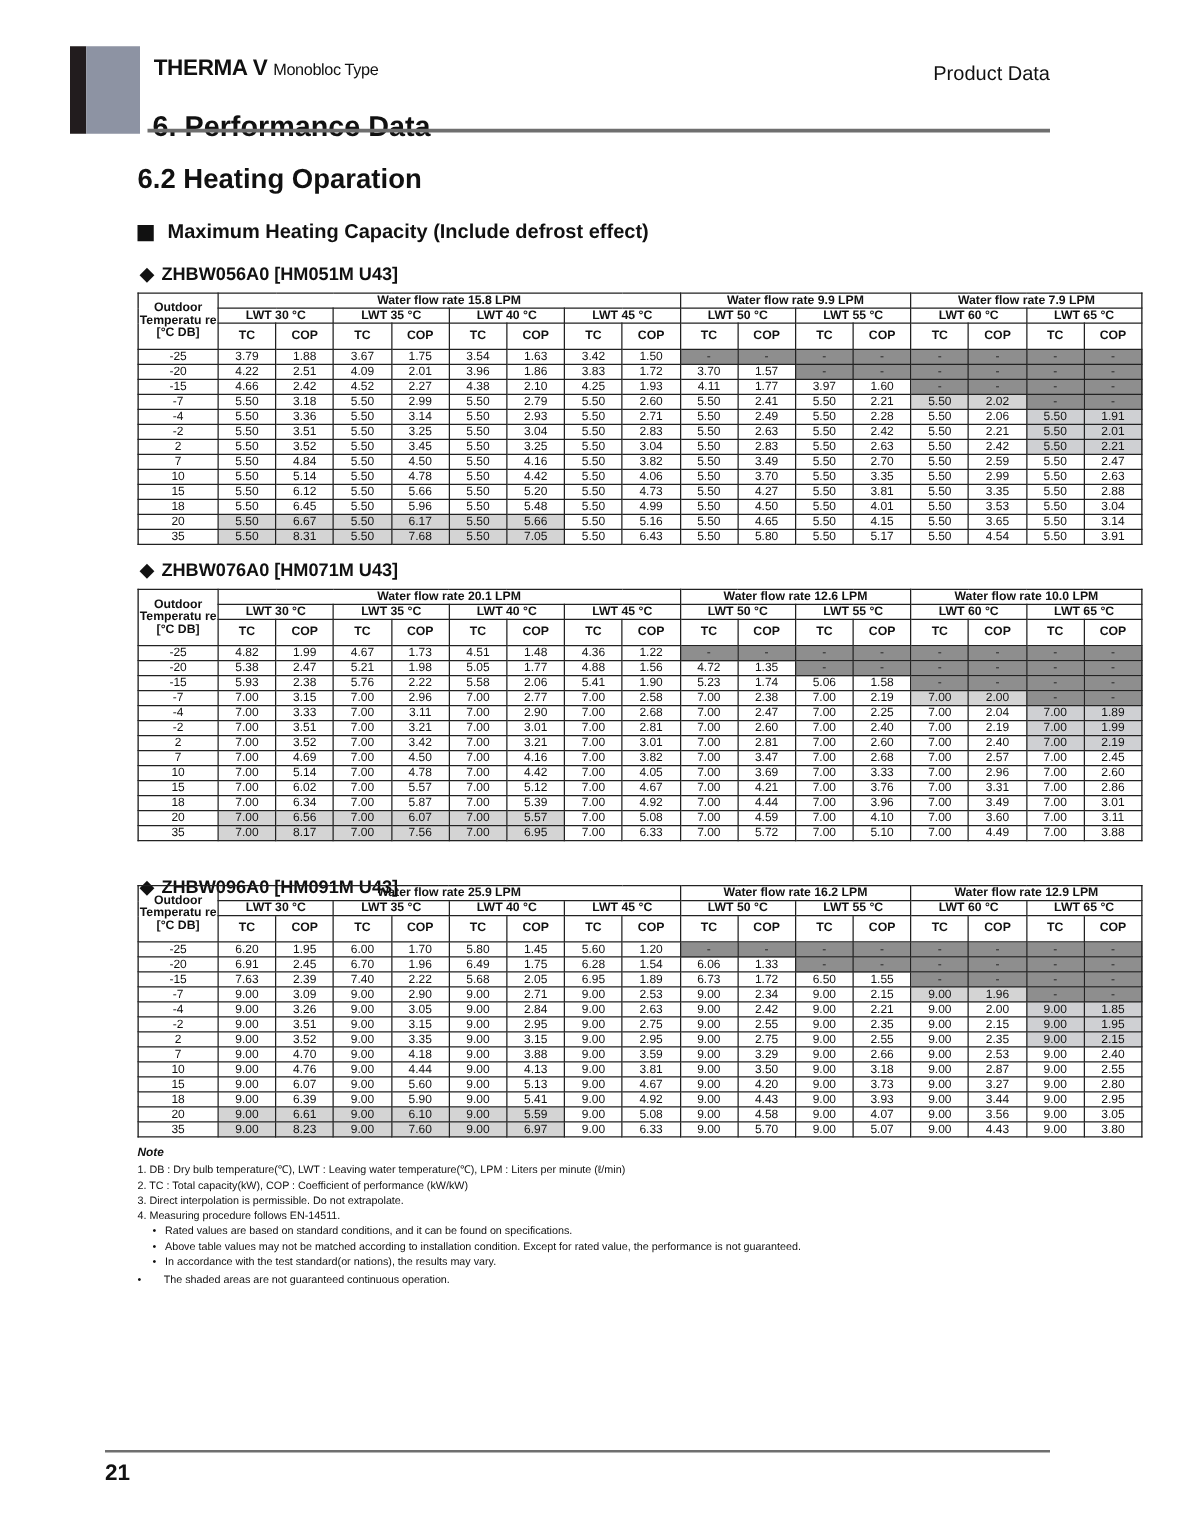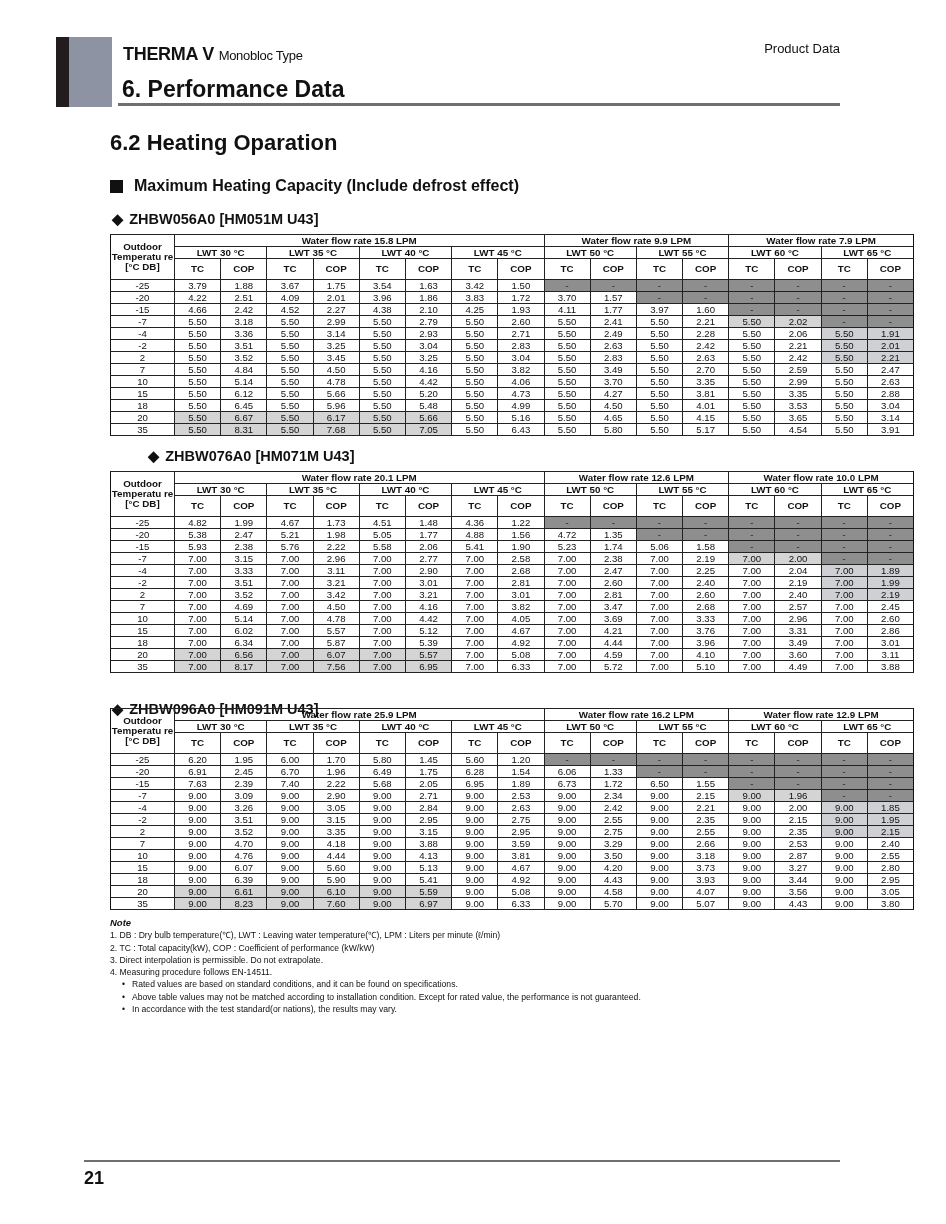--- a/index.html
+++ b/index.html
@@ -3,22 +3,22 @@
 <meta charset="utf-8">
 <style>
   * { box-sizing: border-box; margin: 0; padding: 0; }
   html, body { width: 946px; height: 1224px; background: #fff; }
   body { position: relative; font-family: "Liberation Sans", sans-serif; color: #111; overflow: hidden; }
 
   .side-bar-dark { position: absolute; left: 56px; top: 37px; width: 13px; height: 70px; background: #221c1e; }
   .side-bar-gray { position: absolute; left: 69px; top: 37px; width: 43px; height: 70px; background: #8d93a3; }
   .brand { position: absolute; left: 123px; top: 44px; font-size: 18px; font-weight: bold; letter-spacing: -0.3px; }
   .brand .sub { font-size: 13px; font-weight: normal; }
-  .product-data { position: absolute; right: 106px; top: 41px; font-size: 13px; }
-  .chapter { position: absolute; left: 122px; top: 76px; font-size: 23px; font-weight: bold; }
+  .product-data { position: absolute; right: 106px; top: 51px; font-size: 16px; }
+  .chapter { position: absolute; left: 122px; top: 88px; font-size: 23px; font-weight: bold; }
   .header-rule { position: absolute; left: 118px; top: 103px; width: 722px; height: 3px; background: #6f6f6f; }
 
   .section-title { position: absolute; left: 110px; top: 130px; font-size: 22px; font-weight: bold; }
   .subsection { position: absolute; left: 110px; top: 177px; font-size: 16px; font-weight: bold; display: flex; align-items: center; }
   .subsection .sq { display: inline-block; width: 13px; height: 13px; background: #111; margin-right: 11px; }
 
   .model-title { position: absolute; left: 112px; font-size: 14.5px; font-weight: bold; }
   .model-title .dia { margin-right: 6px; }
 
   table.perf { position: absolute; left: 110px; width: 804px; border-collapse: collapse; table-layout: fixed; font-size: 9.6px; }
@@ -361,21 +361,21 @@
           <td class="">5.80</td>
           <td class="">5.50</td>
           <td class="">5.17</td>
           <td class="">5.50</td>
           <td class="">4.54</td>
           <td class="">5.50</td>
           <td class="">3.91</td>
         </tr>
       </tbody>
     </table>
-    <div class="model-title" style="top: 448px; margin-left: 36px;"><span class="dia">◆</span><span>ZHBW076A0 [HM071M U43]</span></div>
+    <div class="model-title" style="top: 448px;"><span class="dia">◆</span><span>ZHBW076A0 [HM071M U43]</span></div>
     <table class="perf" style="top: 471px;">
       <colgroup>
         <col style="width:64px">
         <col>
         <col>
         <col>
         <col>
         <col>
         <col>
         <col>
@@ -982,16 +982,17 @@
 
 <div class="notes">
   <div class="title">Note</div>
   <div>1. DB : Dry bulb temperature(℃), LWT : Leaving water temperature(℃), LPM : Liters per minute (ℓ/min)</div>
   <div>2. TC : Total capacity(kW), COP : Coefficient of performance (kW/kW)</div>
   <div>3. Direct interpolation is permissible. Do not extrapolate.</div>
   <div>4. Measuring procedure follows EN-14511.</div>
   <div class="bul"><span class="dot">•</span><span>Rated values are based on standard conditions, and it can be found on specifications.</span></div>
   <div class="bul"><span class="dot">•</span><span>Above table values may not be matched according to installation condition. Except for rated value, the performance is not guaranteed.</span></div>
   <div class="bul"><span class="dot">•</span><span>In accordance with the test standard(or nations), the results may vary.</span></div>
+  <div class="shade"><span class="dot">•</span><span>The shaded areas are not guaranteed continuous operation.</span></div>
 </div>
 
 <div class="footer-rule"></div>
 <div class="page-num">21</div>
 
 </body></html>

